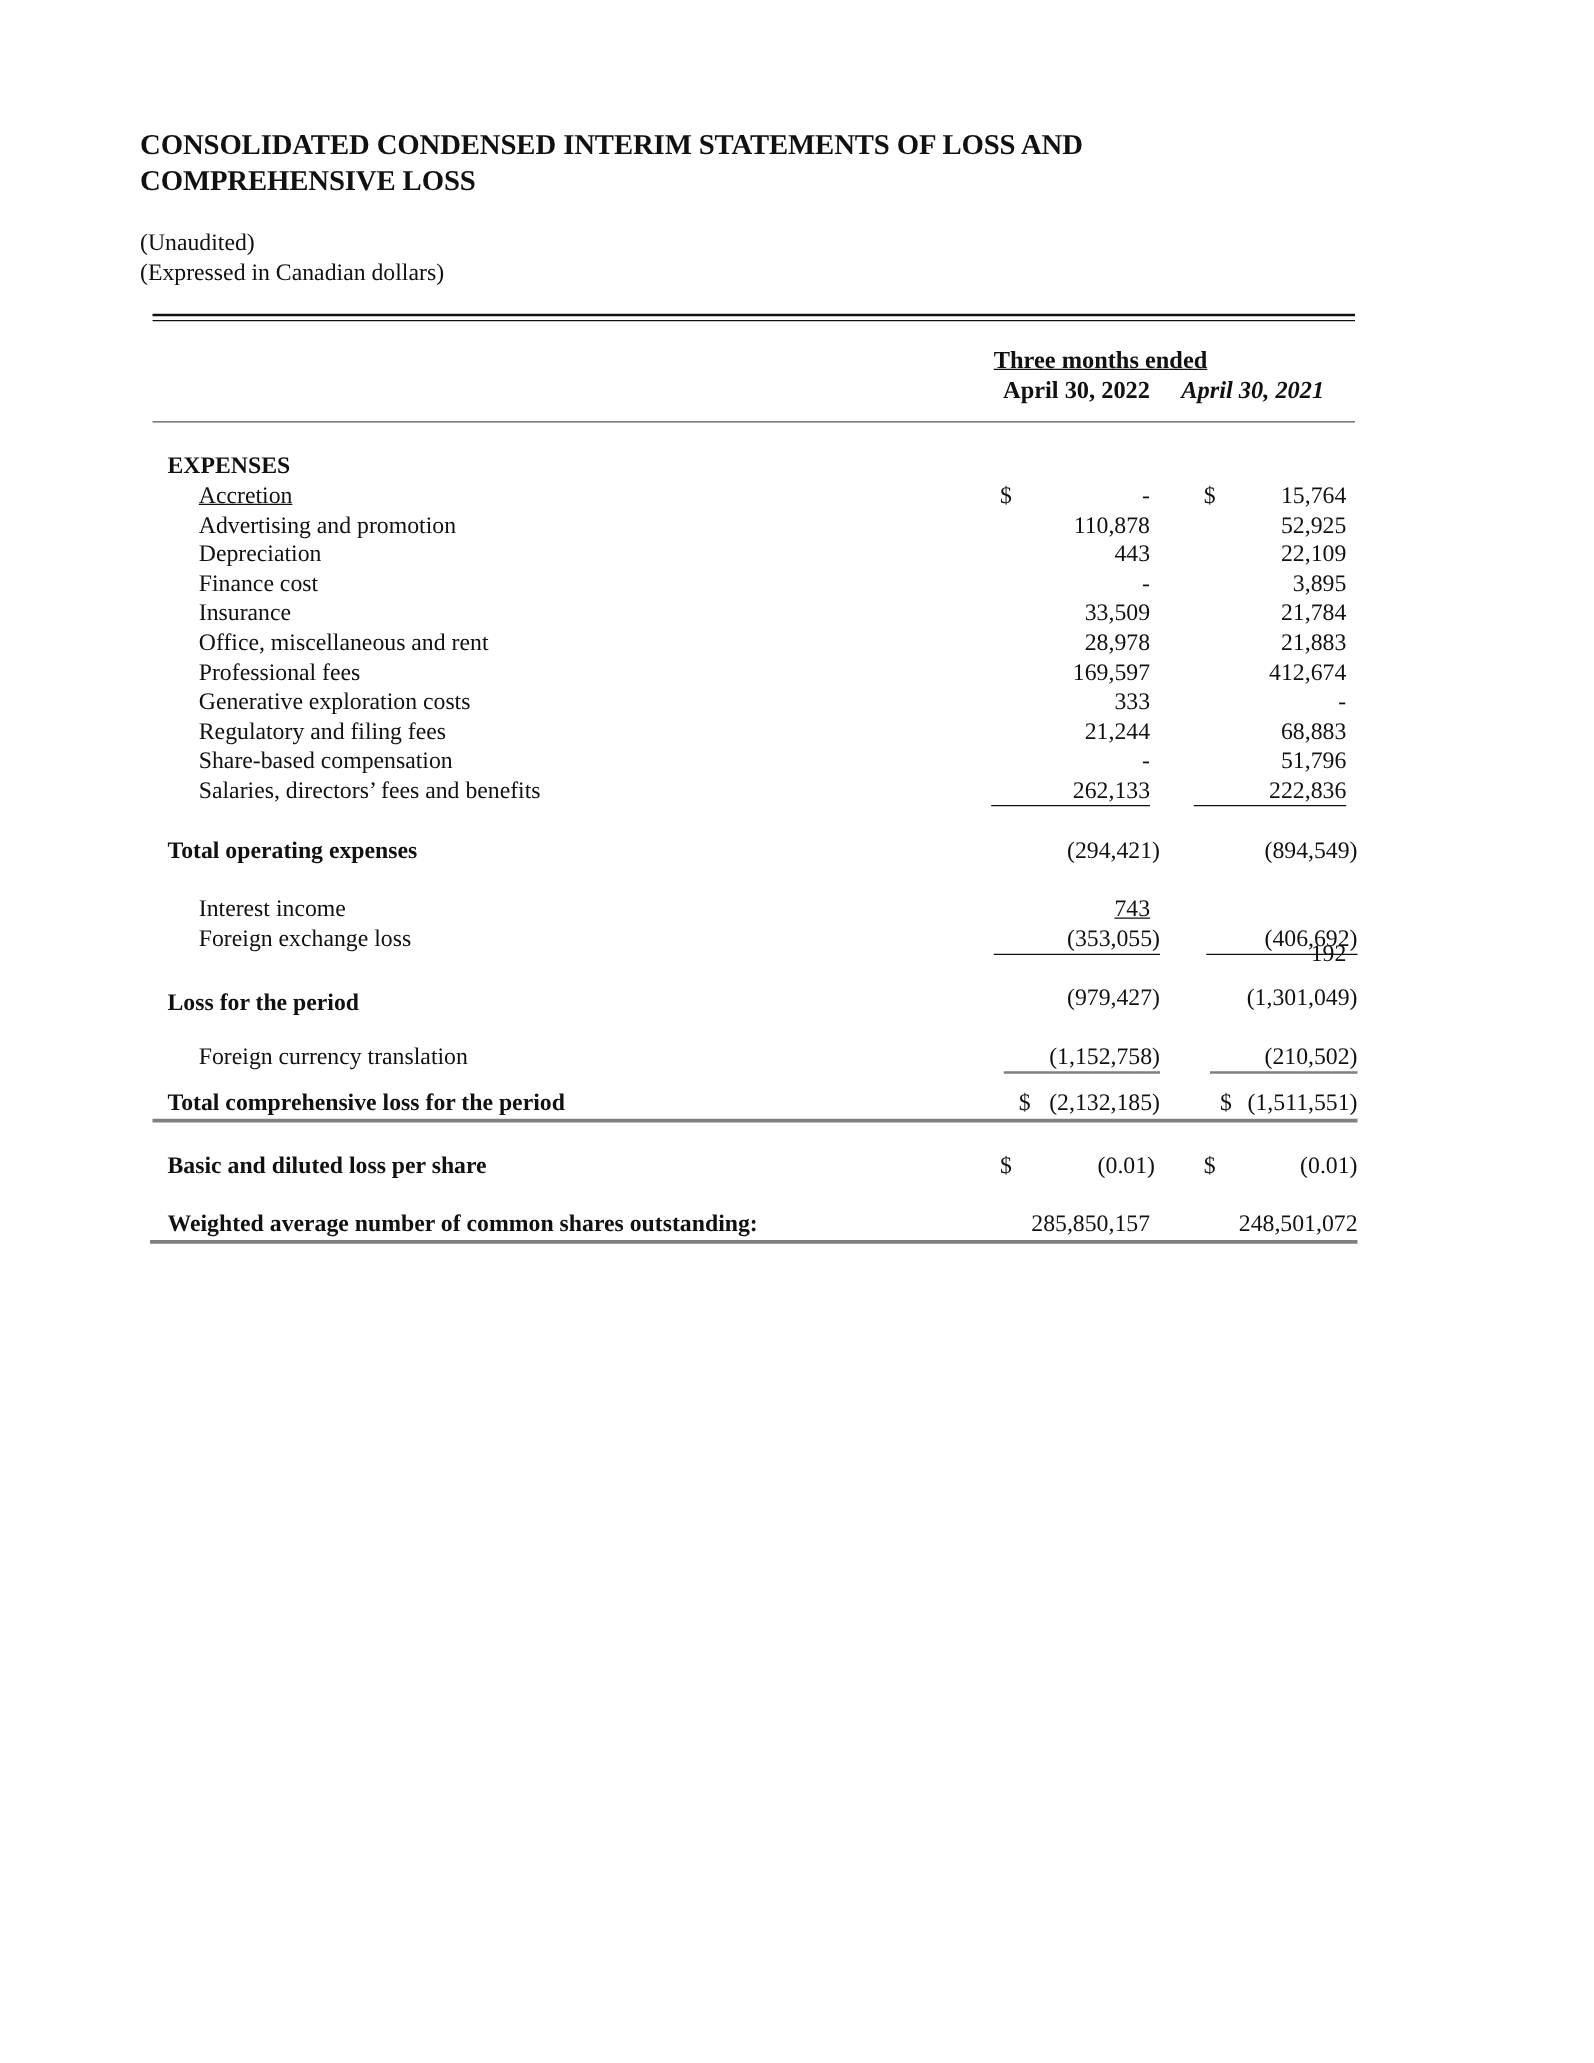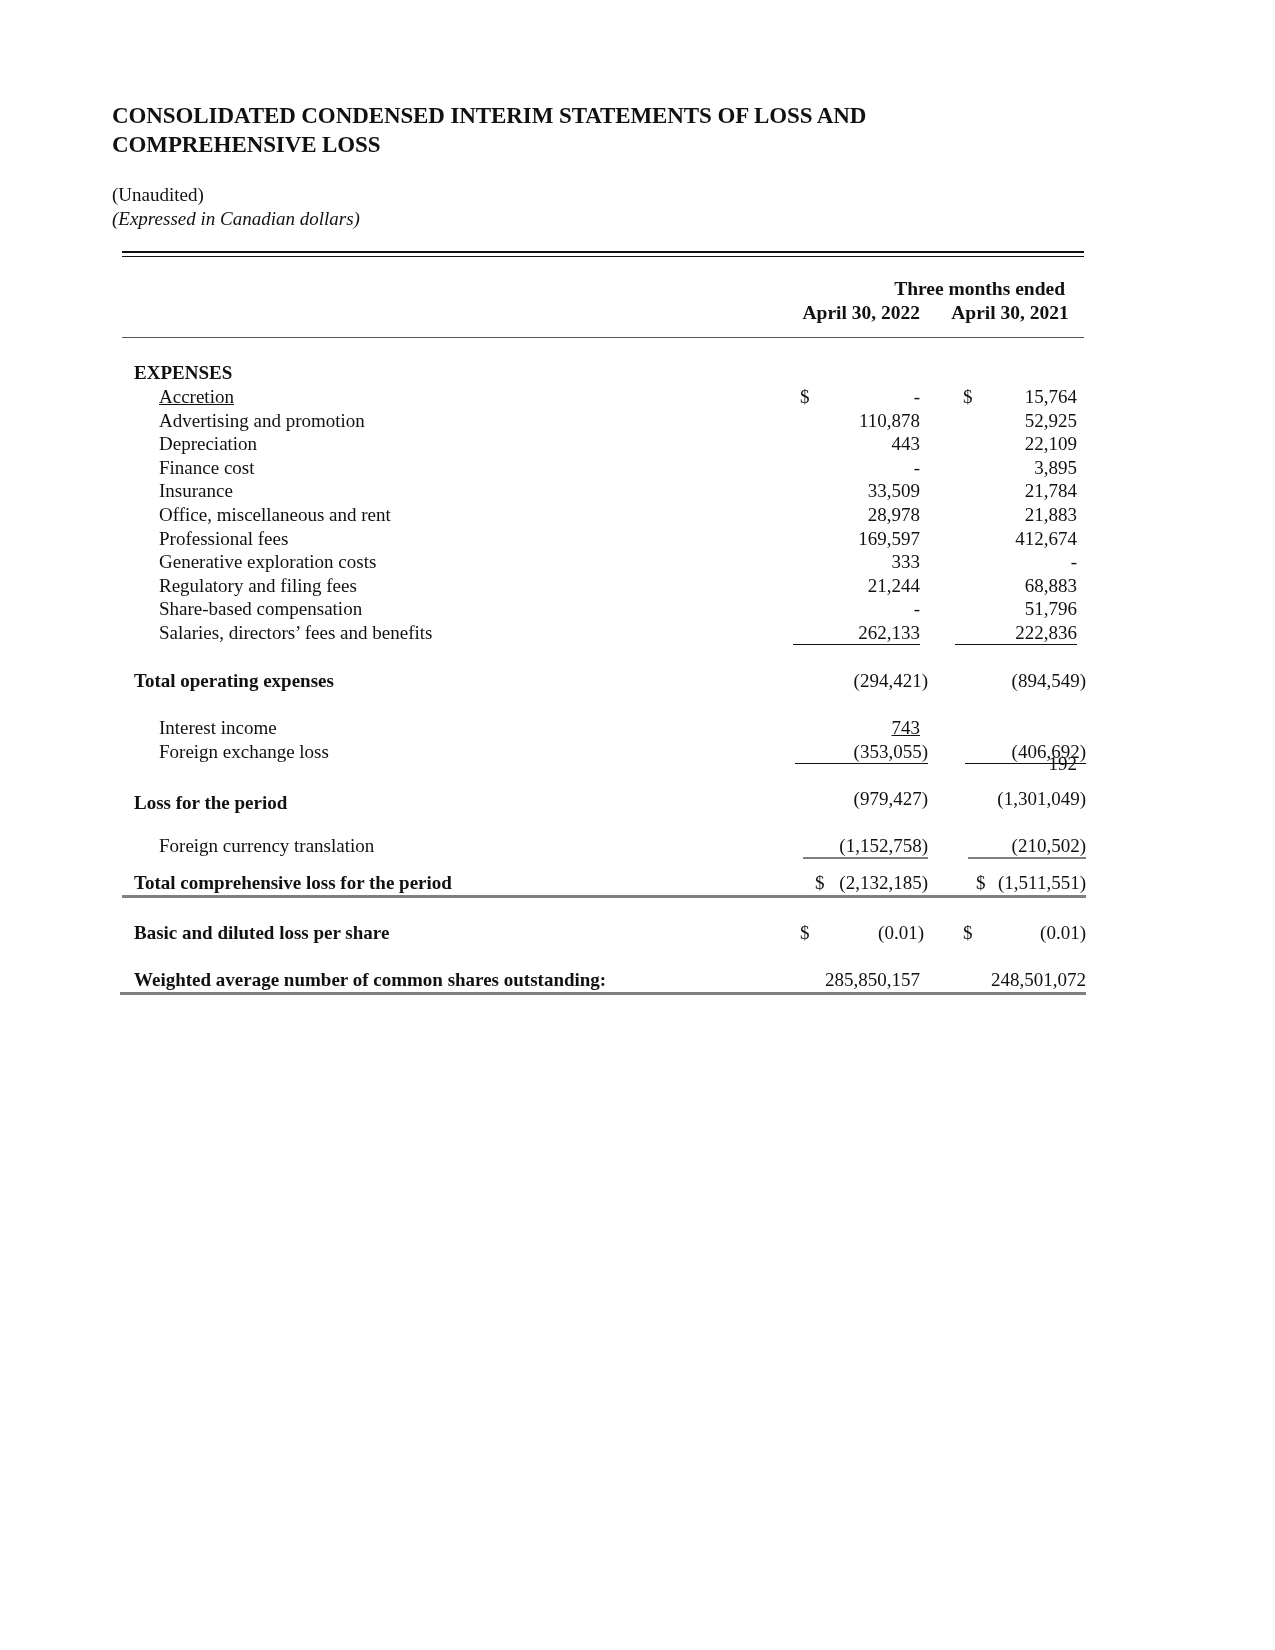--- a/index.html
+++ b/index.html
@@ -3,42 +3,42 @@
 <meta charset="utf-8">
 <style>
   html, body { margin: 0; padding: 0; background: #ffffff; }
   body {
     width: 1275px; height: 1650px; position: relative; overflow: hidden;
     font-family: "Liberation Serif", "DejaVu Serif", serif; color: #111;
   }
   .abs { position: absolute; white-space: nowrap; }
   .title { left: 112px; font-size: 23px; font-weight: bold; line-height: 29px; letter-spacing: -0.1px; }
   .sub { left: 112px; font-size: 19px; }
-  .ital { font-style: italic; }
+  .ital { }
   .rule { position: absolute; height: 0; }
   .hdr { font-size: 19.5px; font-weight: bold; }
   .lbl { font-size: 19px; }
   .bold { font-weight: bold; }
   .num { font-size: 19px; text-align: right; }
   .dollar { font-size: 19px; }
 </style>
 </head>
 <body>
 
 <div class="abs title" style="top:101px;">CONSOLIDATED CONDENSED INTERIM STATEMENTS OF LOSS AND</div>
 <div class="abs title" style="top:130px;">COMPREHENSIVE LOSS</div>
 <div class="abs sub" style="top:184px;">(Unaudited)</div>
 <div class="abs sub ital" style="top:208px;">(Expressed in Canadian dollars)</div>
 
 <div class="rule" style="left:122px; width:962px; top:251px; border-top:2px solid #111;"></div>
 <div class="rule" style="left:122px; width:962px; top:256px; border-top:1px solid #111;"></div>
 
-<div class="abs hdr" style="left:795px; width:270px; text-align:right; top:278px;">Three months ended</div>
+<div class="abs hdr" style="left:795px; width:270px; text-align:left; top:278px;text-decoration:underline;">Three months ended</div>
 <div class="abs hdr" style="left:795px; width:125px; text-align:right; top:302px;">April 30, 2022</div>
-<div class="abs hdr" style="left:945px; width:130px; text-align:center; top:302px;">April 30, 2021</div>
+<div class="abs hdr" style="left:945px; width:130px; text-align:left; top:302px;font-style:italic;">April 30, 2021</div>
 <div class="rule" style="left:122px; width:962px; top:337px; border-top:1px solid #555;"></div>
 
 <div class="abs lbl bold" style="left:134px; top:362px;">EXPENSES</div>
 
 <div id="expense-rows">
     <div class="abs lbl" style="left: 159px; top: 386px; text-decoration: underline;">Accretion</div>
     <div class="abs num" style="left: 795px; width: 125px; top: 386px;">-</div>
     <div class="abs num" style="left: 945px; width: 132px; top: 386px;">15,764</div>
     <div class="abs lbl" style="left: 159px; top: 410px;">Advertising and promotion</div>
     <div class="abs num" style="left: 795px; width: 125px; top: 410px;">110,878</div>

